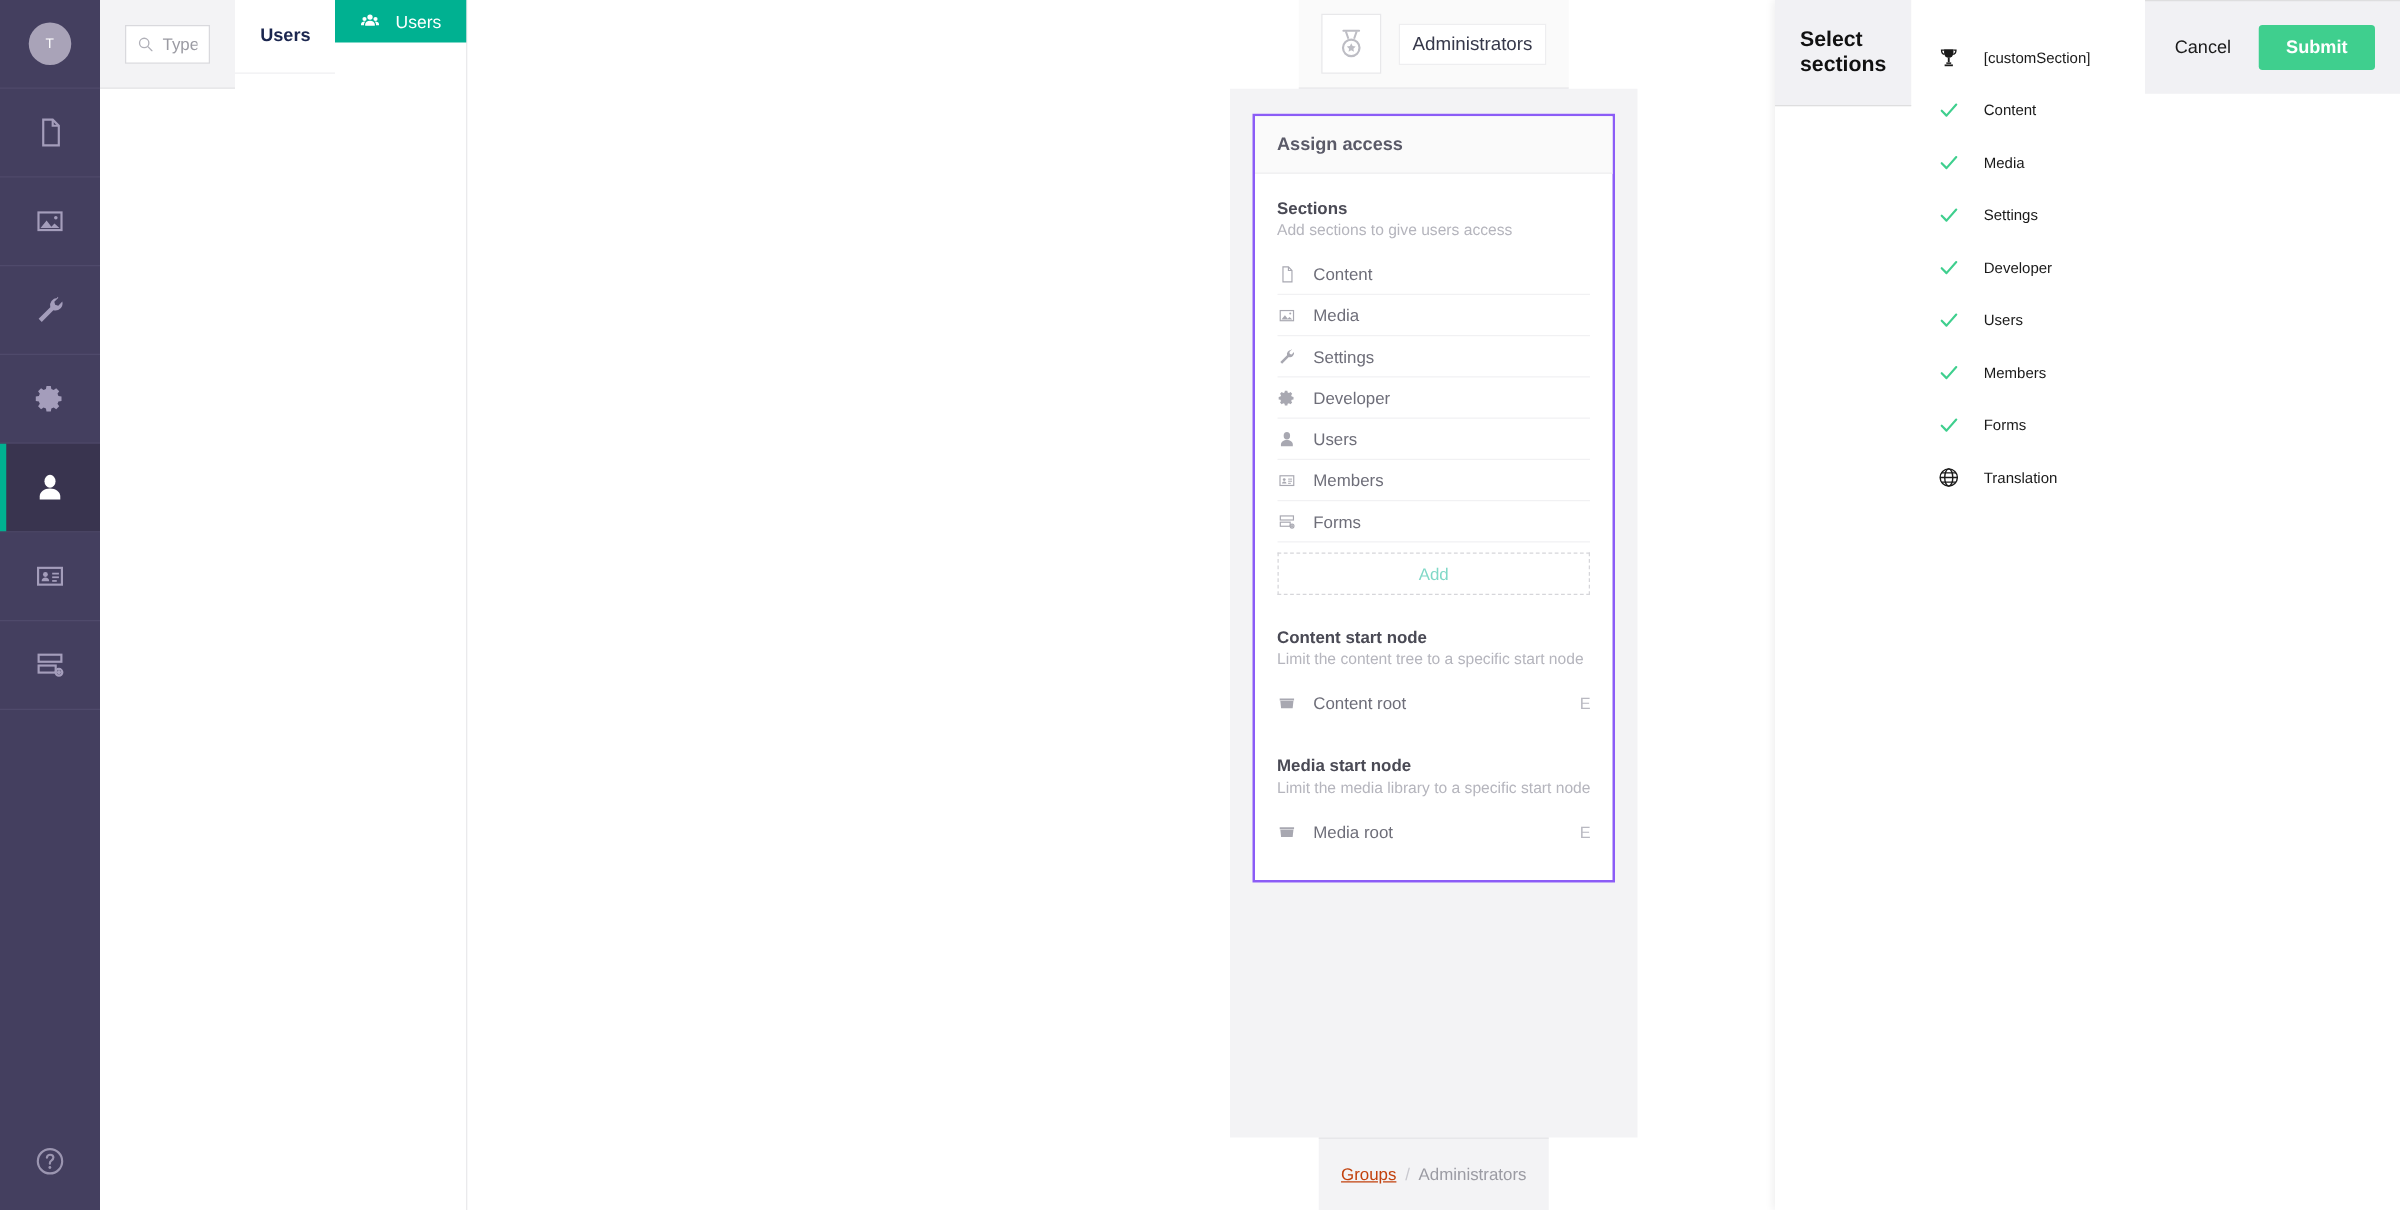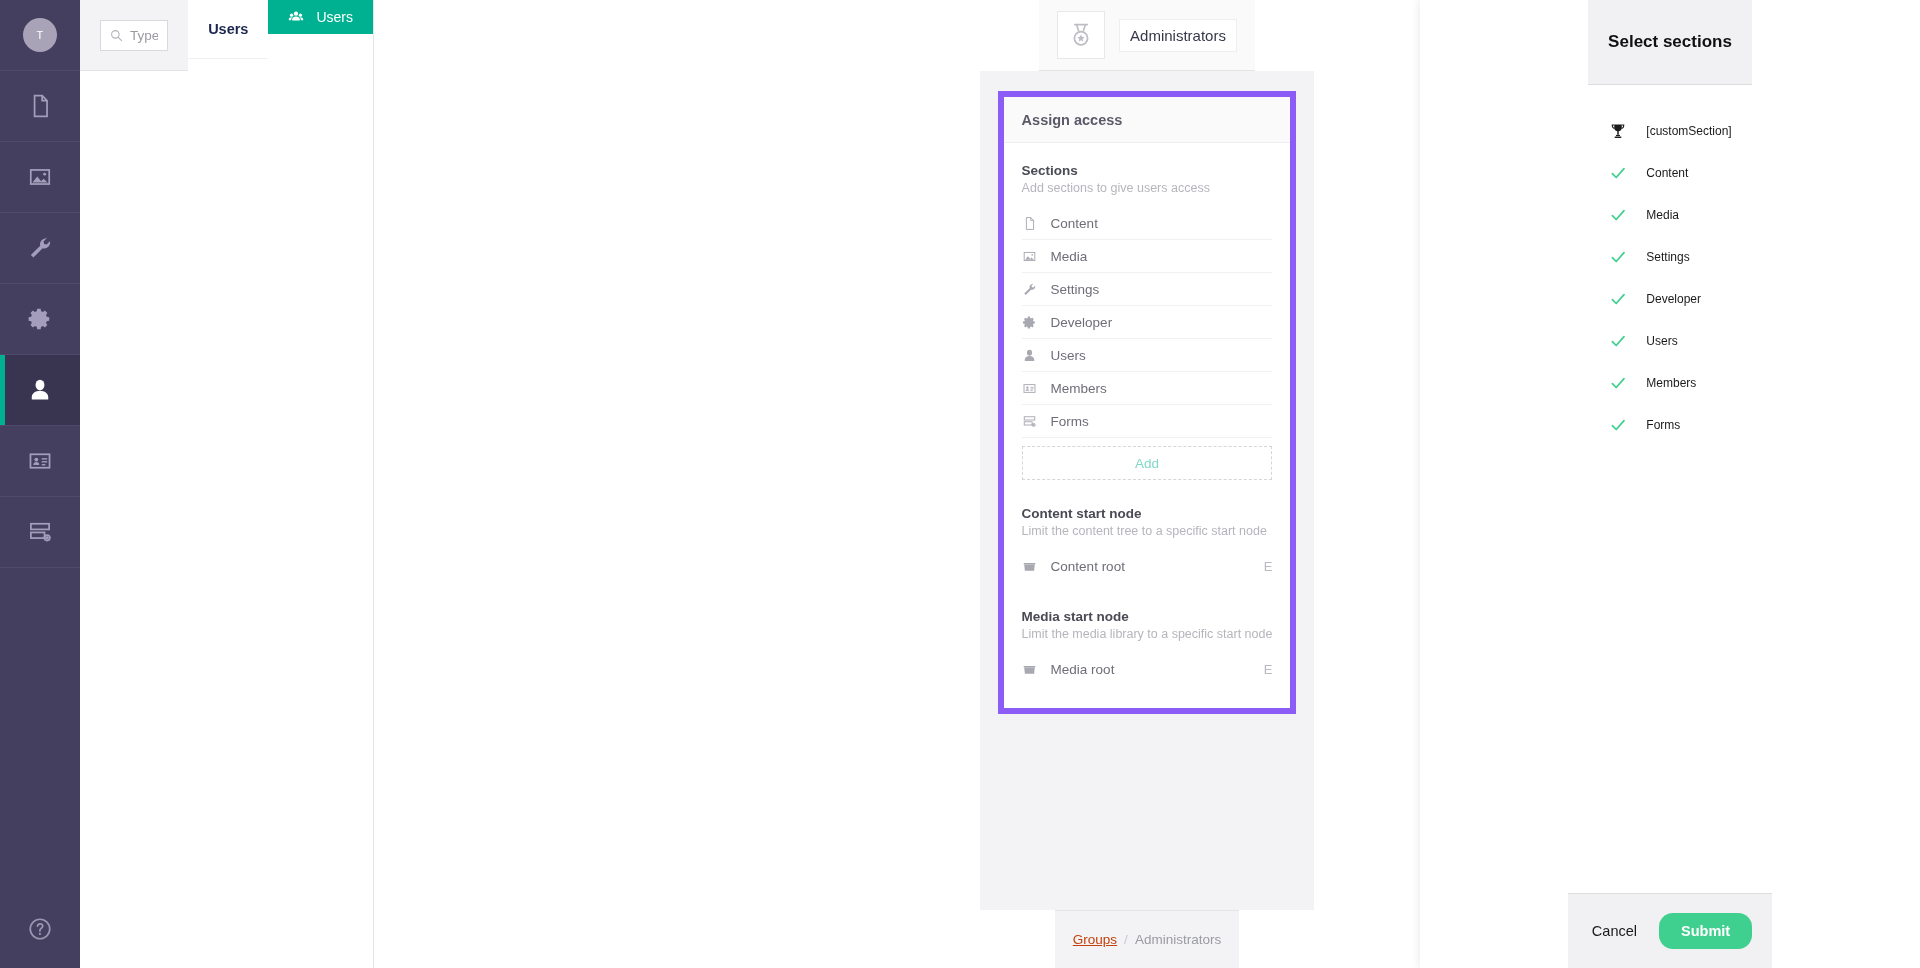--- a/index.html
+++ b/index.html
@@ -98,21 +98,21 @@
   .header-name {
     flex: 1; height: 33px; border: 1px solid #eeeef0; background: #fff;
     display: flex; align-items: center; padding: 0 10px;
     font-size: 15px; color: #36384a;
   }
   .main-scroll {
     flex: 1 1 auto; background: #f3f3f5; padding: 20px 18px 0 18px;
     overflow: hidden;
   }
   .panel {
-    background: #fff; border: 6px solid #8b5cf6; margin-bottom: 16px;
+    background: #fff; border: 2px solid #8b5cf6; margin-bottom: 16px;
   }
   .panel-head {
     height: 46px; background: #fafafa; border-bottom: 1px solid #eeeef0;
     display: flex; align-items: center; padding: 0 18px;
     font-size: 14.5px; font-weight: bold; color: #5a5a68;
   }
   .panel-body { padding: 20px 18px 22px 18px; }
   .field-label {
     font-size: 13.5px; font-weight: bold; color: #4a4a55; margin-bottom: 3px;
   }
@@ -142,22 +142,22 @@
   }
   .crumb-link {
     font-size: 13.5px; color: #c2410c; text-decoration: underline; cursor: pointer;
   }
   .crumb-sep { font-size: 13.5px; color: #c8c8cf; margin: 0 7px; }
   .crumb-cur { font-size: 13.5px; color: #9b9ba3; }
 
   
   .overlay {
     position: absolute; top: 0; right: 0; width: 500px; height: 968px;
-    background: #fff; display: flex; flex-direction: column;
-    box-shadow: -2px 0 7px rgba(0,0,0,.07); z-index: 30; align-items: center;
+    background: #fff; display: flex; flex-direction: row;
+    box-shadow: -2px 0 7px rgba(0,0,0,.07); z-index: 30;
   }
   .ov-head {
     height: 85px; background: #f1f1f4; border-bottom: 1px solid #dededf;
     display: flex; align-items: center; padding: 0 20px; flex: 0 0 85px;
   }
   .ov-title { font-size: 17px; font-weight: bold; color: #111; }
   .ov-body { flex: 1 1 auto; padding: 25px 20px 0 20px; overflow: hidden; }
   .ov-item {
     height: 42px; display: flex; align-items: center; gap: 18px;
     font-size: 12px; color: #1a1a1a; cursor: pointer;
@@ -171,21 +171,21 @@
     height: 75px; background: #f1f1f4; border-top: 1px solid #dededf;
     display: flex; align-items: center; justify-content: flex-end;
     gap: 18px; padding: 0 20px; flex: 0 0 75px;
   }
   .btn-cancel {
     background: transparent; border: 0; font-size: 14.5px; color: #1a1a1a;
     cursor: pointer; font-family: "Liberation Sans", sans-serif; padding: 8px 4px;
   }
   .btn-submit {
     background: #3fcf8e; border: 0; color: #fff; font-size: 14.5px;
-    font-weight: bold; padding: 10px 22px; border-radius: 14px; cursor: pointer;
+    font-weight: bold; padding: 10px 22px; border-radius: 3px; cursor: pointer;
     font-family: "Liberation Sans", sans-serif;
   }
 </style>
 </head>
 <body>
 
 <div class="app">
 
   <div class="rail">
 
@@ -487,20 +487,30 @@
 
       <div class="ov-item">
         <span class="ov-ico">
           <svg viewBox="0 0 24 24">
             <path d="M4.5 12.8 9.6 18 20 6.2" fill="none" stroke="#3fcf8e" stroke-width="2.3" stroke-linecap="round" stroke-linejoin="round"></path>
           </svg>
         </span>
         <span>Forms</span>
       </div>
 
+      <div class="ov-item">
+        <span class="ov-ico">
+          <svg viewBox="0 0 24 24">
+            <circle cx="12" cy="12" r="9.2" fill="none" stroke="#1a1a1a" stroke-width="1.5"></circle>
+            <ellipse cx="12" cy="12" rx="4.3" ry="9.2" fill="none" stroke="#1a1a1a" stroke-width="1.5"></ellipse>
+            <path d="M2.8 12h18.4M4.1 7.1h15.8M4.1 16.9h15.8" stroke="#1a1a1a" stroke-width="1.5" fill="none"></path>
+          </svg>
+        </span>
+        <span>Translation</span>
+      </div>
 
     </div>
 
     <div class="ov-foot">
       <button class="btn-cancel">Cancel</button>
       <button class="btn-submit">Submit</button>
     </div>
   </div>
 
 </div>

